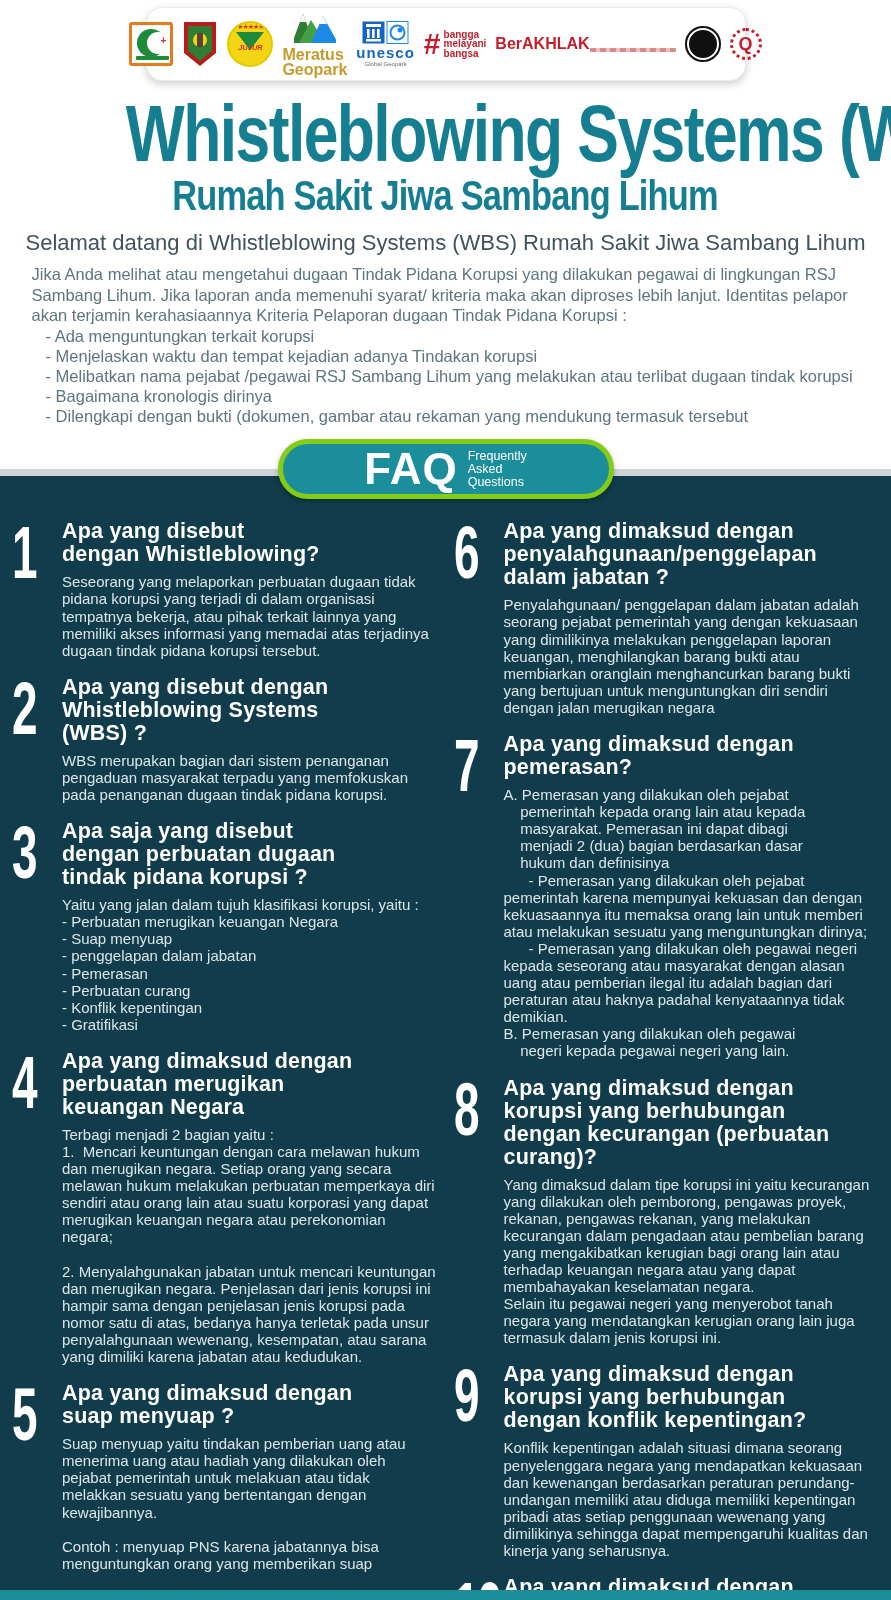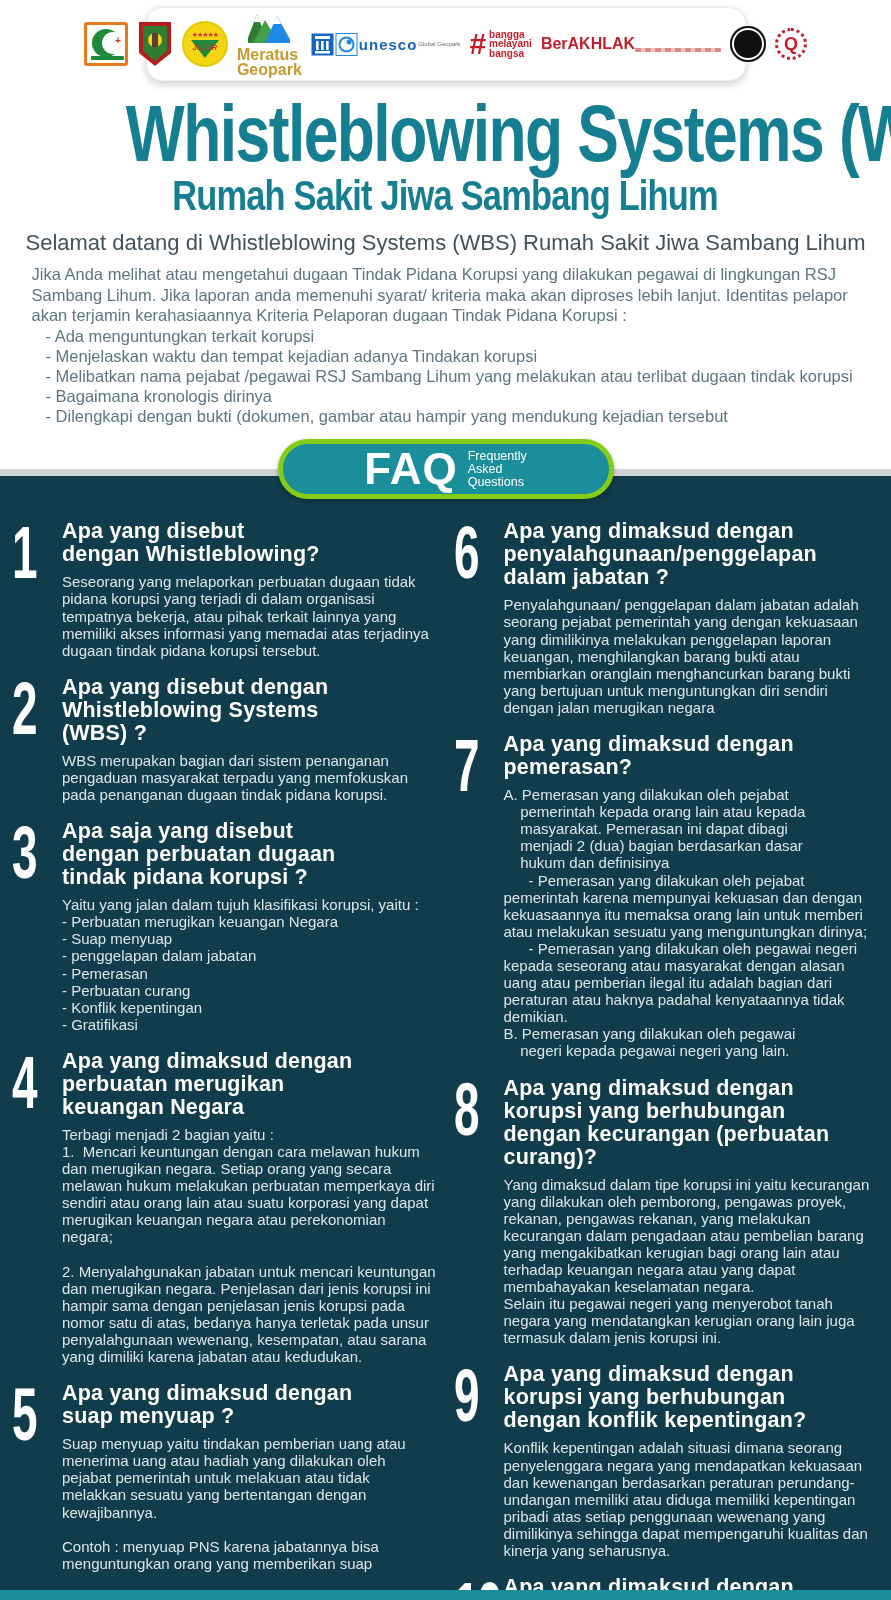--- a/index.html
+++ b/index.html
@@ -25,29 +25,29 @@
   }
   .logo { display: flex; align-items: center; justify-content: center; flex: 0 0 auto; }
 
   .l-hosp { width: 44px; height: 44px; border: 3px solid #e87a1e; border-radius: 3px; position: relative; background: #fff; }
   .l-hosp .cres { position: absolute; left: 5px; top: 4px; width: 28px; height: 28px; background: #1d8a3c; border-radius: 50%; }
   .l-hosp .cres2 { position: absolute; left: 15px; top: 7px; width: 22px; height: 22px; background: #fff; border-radius: 50%; }
   .l-hosp .plus { position: absolute; right: 4px; top: 10px; color: #d32f2f; font-size: 10px; font-weight: bold; }
   .l-hosp .bar { position: absolute; left: 4px; bottom: 3px; width: 33px; height: 4px; background: #1d8a3c; border-radius: 1px; }
 
   .l-jujur { width: 46px; height: 46px; border-radius: 50%; background: #f4d513; border: 2px solid #decb00;
-             display: flex; flex-direction: column; align-items: center; justify-content: center; position: relative; overflow: hidden; }
+             display: flex; flex-direction: column; align-items: center; justify-content: flex-start; position: relative; overflow: hidden; }
   .l-jujur .stars { color: #d32f2f; font-size: 7px; line-height: 1; letter-spacing: -1px; }
   .l-jujur .tri { width: 0; height: 0; border-left: 14px solid transparent; border-right: 14px solid transparent; border-top: 18px solid #1d8a3c; margin-top: 2px; }
   .l-jujur .jtxt { position: absolute; bottom: 13px; color: #d32f2f; font-size: 7.5px; font-weight: bold; font-style: italic; }
 
   .l-meratus { gap: 4px; flex-direction: column; }
   .meratus-txt { font-size: 16px; font-weight: bold; color: #c79a2e; line-height: 0.95; }
 
-  .l-unesco { flex-direction: row; gap: 1px; }
+  .l-unesco { flex-direction: column; gap: 1px; }
   .unesco-txt { color: #1565c0; font-weight: bold; font-size: 15px; letter-spacing: 1px; line-height: 1; }
   .unesco-sub { color: #6a6a6a; font-size: 6px; line-height: 1; }
 
   .l-bangga { gap: 3px; color: #c21f2c; }
   .bangga-hash { font-size: 30px; font-weight: 800; line-height: 0.8; }
   .bangga-words { font-size: 10px; font-weight: 800; line-height: 0.95; white-space: pre-line; }
 
   .l-berakhlak { flex-direction: row; align-items: flex-end; }
   .berakhlak-txt { color: #c21f2c; font-weight: 800; font-size: 16px; line-height: 1; }
   .berakhlak-tag { width: 86px; height: 4px; margin-top: 2px;
@@ -165,21 +165,21 @@
 
   <div class="welcome">Selamat datang di Whistleblowing Systems (WBS) Rumah Sakit Jiwa Sambang Lihum</div>
 
   <div class="intro">
     <div>Jika Anda melihat  atau mengetahui dugaan Tindak Pidana Korupsi yang dilakukan pegawai di lingkungan RSJ Sambang Lihum.  Jika laporan anda memenuhi syarat/ kriteria maka akan diproses lebih lanjut. Identitas pelapor akan terjamin kerahasiaannya Kriteria Pelaporan dugaan Tindak Pidana Korupsi :</div>
     <ul class="intro-bullets">
       <li>- Ada menguntungkan terkait korupsi</li>
       <li>- Menjelaskan waktu dan tempat kejadian adanya Tindakan korupsi</li>
       <li>- Melibatkan nama pejabat /pegawai RSJ Sambang Lihum yang melakukan atau terlibat dugaan tindak korupsi</li>
       <li>- Bagaimana kronologis dirinya</li>
-      <li>- Dilengkapi dengan bukti (dokumen, gambar atau hampir yang mendukung kejadian tersebut</li>
+      <li>- Dilengkapi dengan bukti (dokumen, gambar atau rekaman yang mendukung termasuk tersebut</li>
     </ul>
   </div>
 
   <div class="pill-row">
     <div class="faq-pill">
       <span class="faq-big">FAQ</span>
       <span class="faq-sub">Frequently
 Asked
 Questions</span>
     </div>

